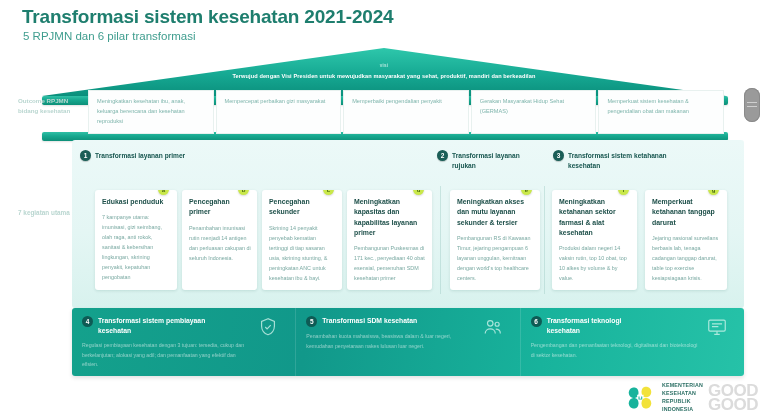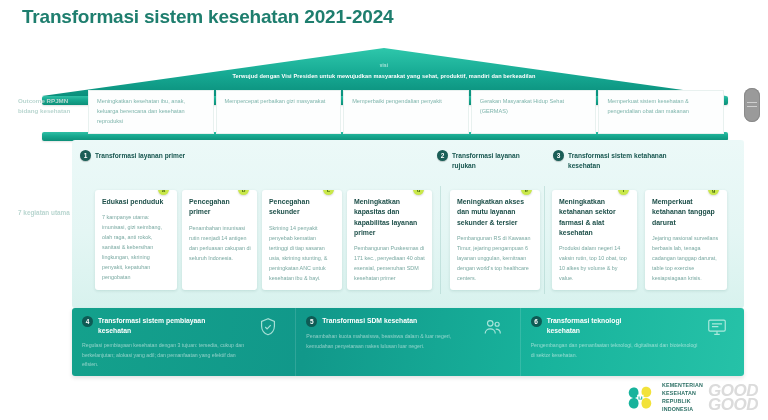--- a/index.html
+++ b/index.html
@@ -271,35 +271,35 @@
   .kemenkes-mark { width: 34px; height: 30px; }
   .kemenkes-text {
     font-size: 5.3px; font-weight: bold;
     line-height: 1.5;
     color: #2b6f64;
     letter-spacing: 0.2px;
   }
   .goodluck {
     font-size: 17px;
     font-weight: bold;
-    font-style: italic;
     color: #cfcfcf;
     opacity: 0.75;
     line-height: 0.85;
     letter-spacing: -0.5px;
     filter: blur(0.4px);
   }
   .goodluck span { display: block; }
 </style>
 </head>
 <body>
 
 <div id="app">
 
   <div class="page-title">Transformasi sistem kesehatan 2021-2024</div>
+  <div class="page-subtitle">5 RPJMN dan 6 pilar transformasi</div>
 
   <div class="roof-wrap">
     <svg class="roof-svg" width="768" height="58" viewBox="0 0 768 58">
       <defs>
         <linearGradient id="roofgrad" x1="0" y1="0" x2="0" y2="1">
           <stop offset="0%" stop-color="#2ec7ab"></stop>
           <stop offset="55%" stop-color="#16a993"></stop>
           <stop offset="100%" stop-color="#0b8f7c"></stop>
         </linearGradient>
       </defs>

